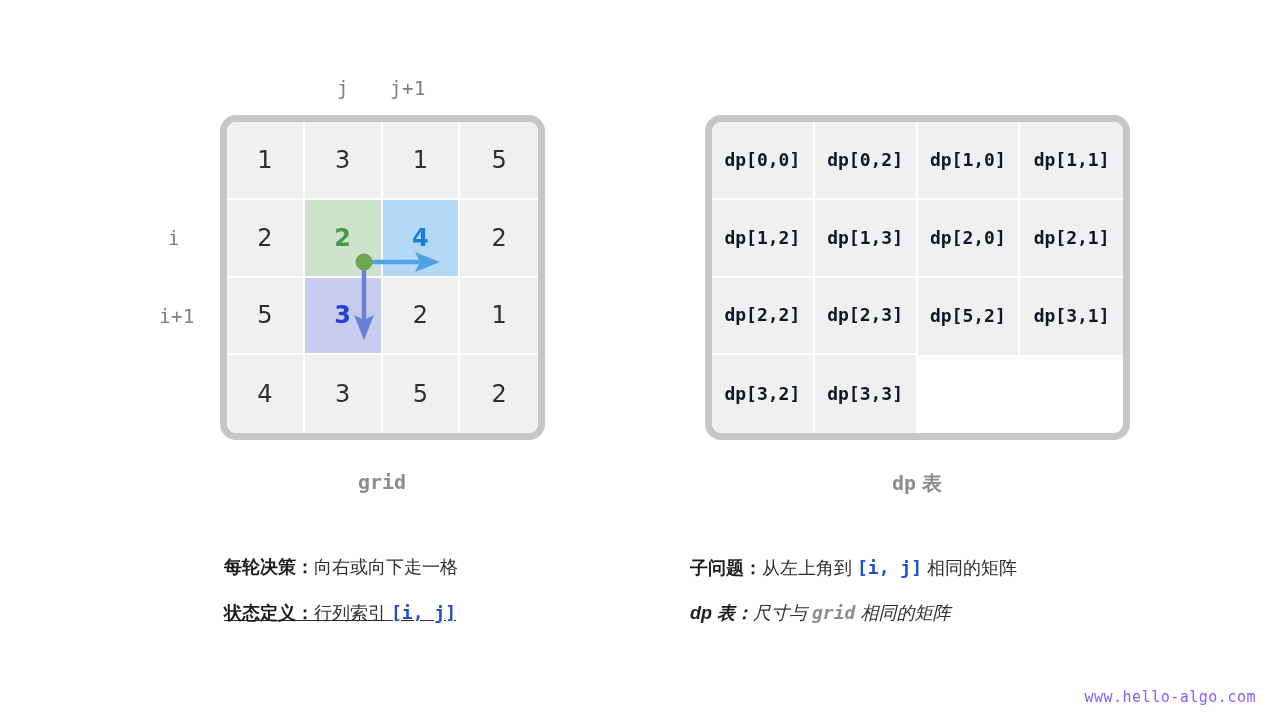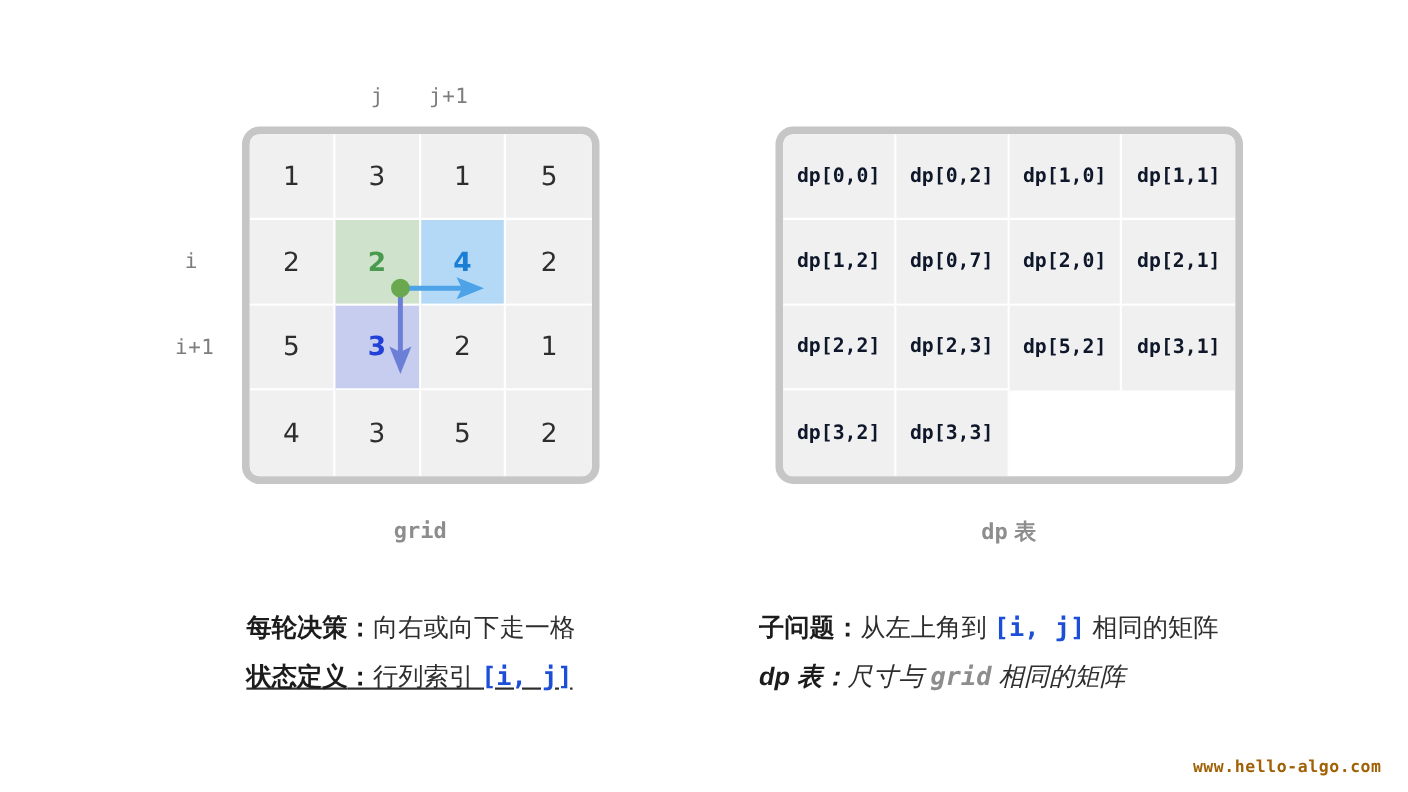--- a/index.html
+++ b/index.html
@@ -94,46 +94,45 @@
     font-weight: bold;
     font-size: 20px;
     white-space: nowrap;
   }
   .caption .cn {
     font-family: "DejaVu Sans", "Liberation Sans", sans-serif;
   }
 
   .desc {
     position: absolute;
-    font-size: 23px;
+    font-size: 18px;
     color: #2e2e2e;
     white-space: nowrap;
     line-height: 1.1;
   }
   .desc b { font-weight: bold; color: #1c1c1c; }
   .desc .mono-green {
     font-family: "DejaVu Sans Mono", "Liberation Mono", monospace;
     color: #1d4ed8;
     font-weight: bold;
   }
   .desc .mono-gray {
     font-family: "DejaVu Sans Mono", "Liberation Mono", monospace;
     color: #8d8d8d;
     font-weight: bold;
   }
 
   .watermark {
     position: absolute;
     right: 24px;
     bottom: 14px;
-    color: #a16207;
+    color: #8b5cf6;
     font-family: "DejaVu Sans Mono", "Liberation Mono", monospace;
     font-size: 15px;
     letter-spacing: 0.5px;
-    font-weight: bold;
   }
 </style>
 </head>
 <body>
 
 <div class="stage">
 
   <div class="axis-label col-label" style="left:343px; top:77px;">j</div>
   <div class="axis-label col-label" style="left:408px; top:77px;">j+1</div>
 
@@ -226,21 +225,21 @@
     <div class="cell dp-cell">
         <span class="val">dp[1,0]</span>
       </div>
     <div class="cell dp-cell">
         <span class="val">dp[1,1]</span>
       </div>
     <div class="cell dp-cell">
         <span class="val">dp[1,2]</span>
       </div>
     <div class="cell dp-cell">
-        <span class="val">dp[0,7]</span>
+        <span class="val">dp[1,3]</span>
       </div>
 
     <div class="cell dp-cell">
         <span class="val">dp[2,0]</span>
       </div>
     <div class="cell dp-cell">
         <span class="val">dp[2,1]</span>
       </div>
     <div class="cell dp-cell">
         <span class="val">dp[2,2]</span>

